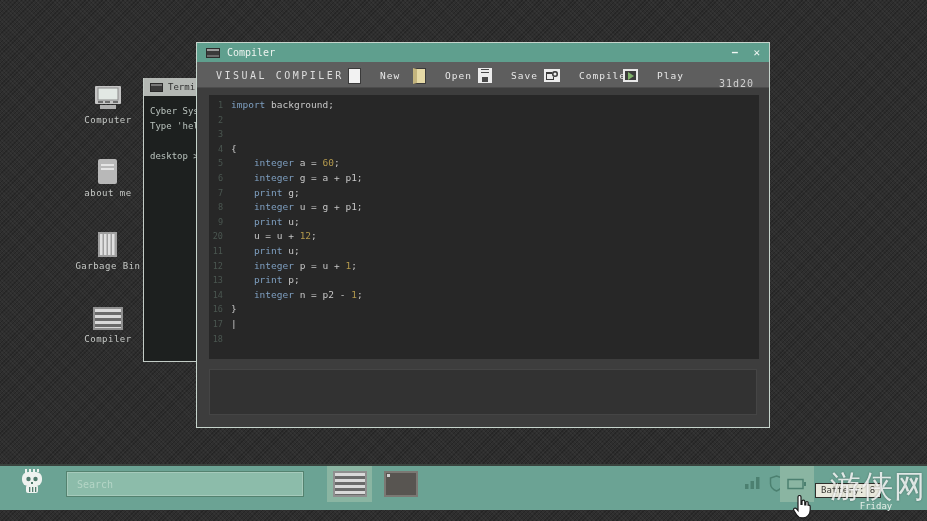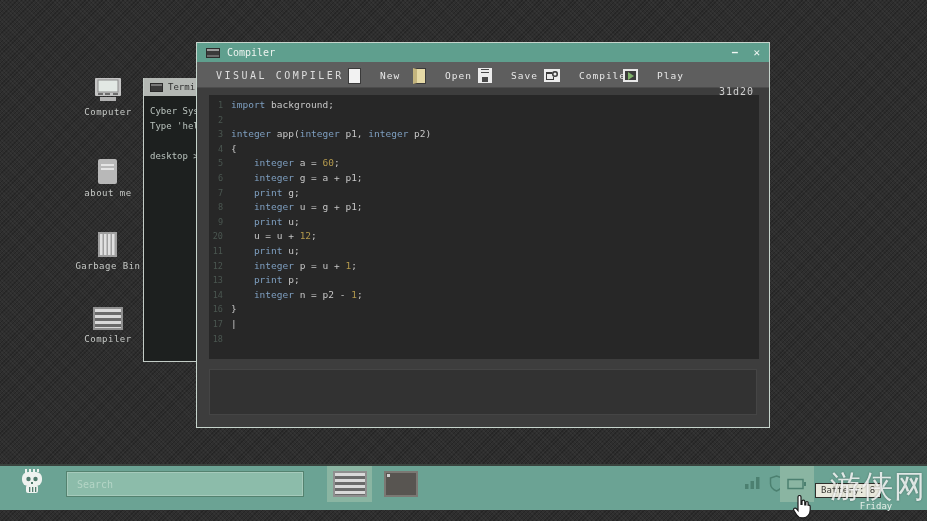--- a/index.html
+++ b/index.html
@@ -35,21 +35,21 @@
   .cw-win-icon { width:14px; height:10px; background:#3a3a3a; border:1px solid #2c2c2c;
     box-shadow:inset 0 2px 0 #9a9a9a, inset 0 -2px 0 #6a6a6a; flex:none; }
   .cw-title { font-size:10px; color:#edf3ef; }
   .cw-controls { margin-left:auto; display:flex; gap:15px; }
   .cw-ctl { font-size:11px; color:#f2f7f4; font-weight:bold; cursor:default; line-height:19px; }
   .cw-toolbar { position:relative; height:26px; background:#5e5e5e; border-bottom:1px solid #4c4c4c; }
   .tb-appname { position:absolute; left:19px; top:8px; font-size:10px; letter-spacing:2.5px; color:#dedede; }
   .tb-btn { position:absolute; top:5px; height:17px; display:flex; align-items:center; gap:19px;
     font-size:9.5px; color:#e8e8e8; }
   .tb-btn .blabel { letter-spacing:1px; }
-  .tb-timer { position:absolute; right:15px; top:24px; font-size:10px; color:#cfcfcf; letter-spacing:1px;text-align:right; }
+  .tb-timer { position:absolute; right:15px; top:16px; font-size:10px; color:#cfcfcf; letter-spacing:1px;text-align:right; }
 
   .ic-new { width:13px; height:16px; background:#f2f2f2; border:1px solid #3a3a3a; }
   .ic-open { width:13px; height:16px; background:#e6daa6; border:1px solid #3a3a3a; border-left:4px solid #c4b57e; }
   .ic-save { width:14px; height:15px; background:#ececec; position:relative; }
   .ic-save::before { content:""; position:absolute; left:3px; top:1px; width:8px; height:6px;
     background:repeating-linear-gradient(180deg,#4a4a4a 0 1px,#ececec 1px 3px); }
   .ic-save::after { content:""; position:absolute; left:4px; bottom:1px; width:6px; height:5px; background:#4a4a4a; }
   .ic-compile { width:16px; height:13px; background:#ececec; position:relative; }
   .ic-compile::before { content:""; position:absolute; left:2px; bottom:2px; width:6px; height:6px;
     background:#e8e8e8; border:1px solid #3a3a3a; box-shadow:inset 0 1px 0 #3a3a3a; }
@@ -94,21 +94,21 @@
   .clock-day { position:absolute; left:848px; top:501px; width:56px; text-align:center;
     font-size:9px; color:#e6efe9; z-index:5; }
 
   .watermark { position:absolute; right:1px; top:466px; z-index:8; font-size:31px; font-weight:normal;
     color:rgba(255,255,255,.82); letter-spacing:1px; text-shadow:0 0 2px rgba(0,0,0,.35); }
   .cursor { position:absolute; left:792px; top:495px; z-index:9; }
 </style>
 </head>
 <body>
 
-<div class="dicon" style="top:76px">
+<div class="dicon" style="top:84px">
   <div class="glyph">
     <svg width="28" height="25" viewBox="0 0 28 25">
       <rect x="1" y="0" width="26" height="18" rx="1" fill="#c4c4c4"></rect>
       <rect x="4" y="2" width="20" height="12" fill="#e2e8e4" stroke="#8a8a8a"></rect>
       <rect x="4" y="15" width="5" height="2" fill="#6d6d6d"></rect>
       <rect x="11" y="15" width="5" height="2" fill="#6d6d6d"></rect>
       <rect x="19" y="15" width="5" height="2" fill="#6d6d6d"></rect>
       <rect x="6" y="19" width="16" height="4" fill="#b0b0b0"></rect>
     </svg>
   </div>
@@ -196,21 +196,20 @@
       <div class="code-line">
         <span class="ln">1</span>
         <span class="code"><span class="tok-kw">import</span><span class="tok-pl"> background;</span></span>
       </div>
       <div class="code-line">
         <span class="ln">2</span>
         <span class="code"></span>
       </div>
       <div class="code-line">
         <span class="ln">3</span>
-        <span class="code"><span class="tok-kw">integer</span><span class="tok-pl"> app(</span><span class="tok-kw">integer</span><span class="tok-pl"> p1, </span><span class="tok-kw">integer</span><span class="tok-pl"> p2)</span></span>
       </div>
       <div class="code-line">
         <span class="ln">4</span>
         <span class="code"><span class="tok-pl">{</span></span>
       </div>
       <div class="code-line">
         <span class="ln">5</span>
         <span class="code"><span class="tok-pl">    </span><span class="tok-kw">integer</span><span class="tok-pl"> a = </span><span class="tok-num">60</span><span class="tok-pl">;</span></span>
       </div>
       <div class="code-line">

